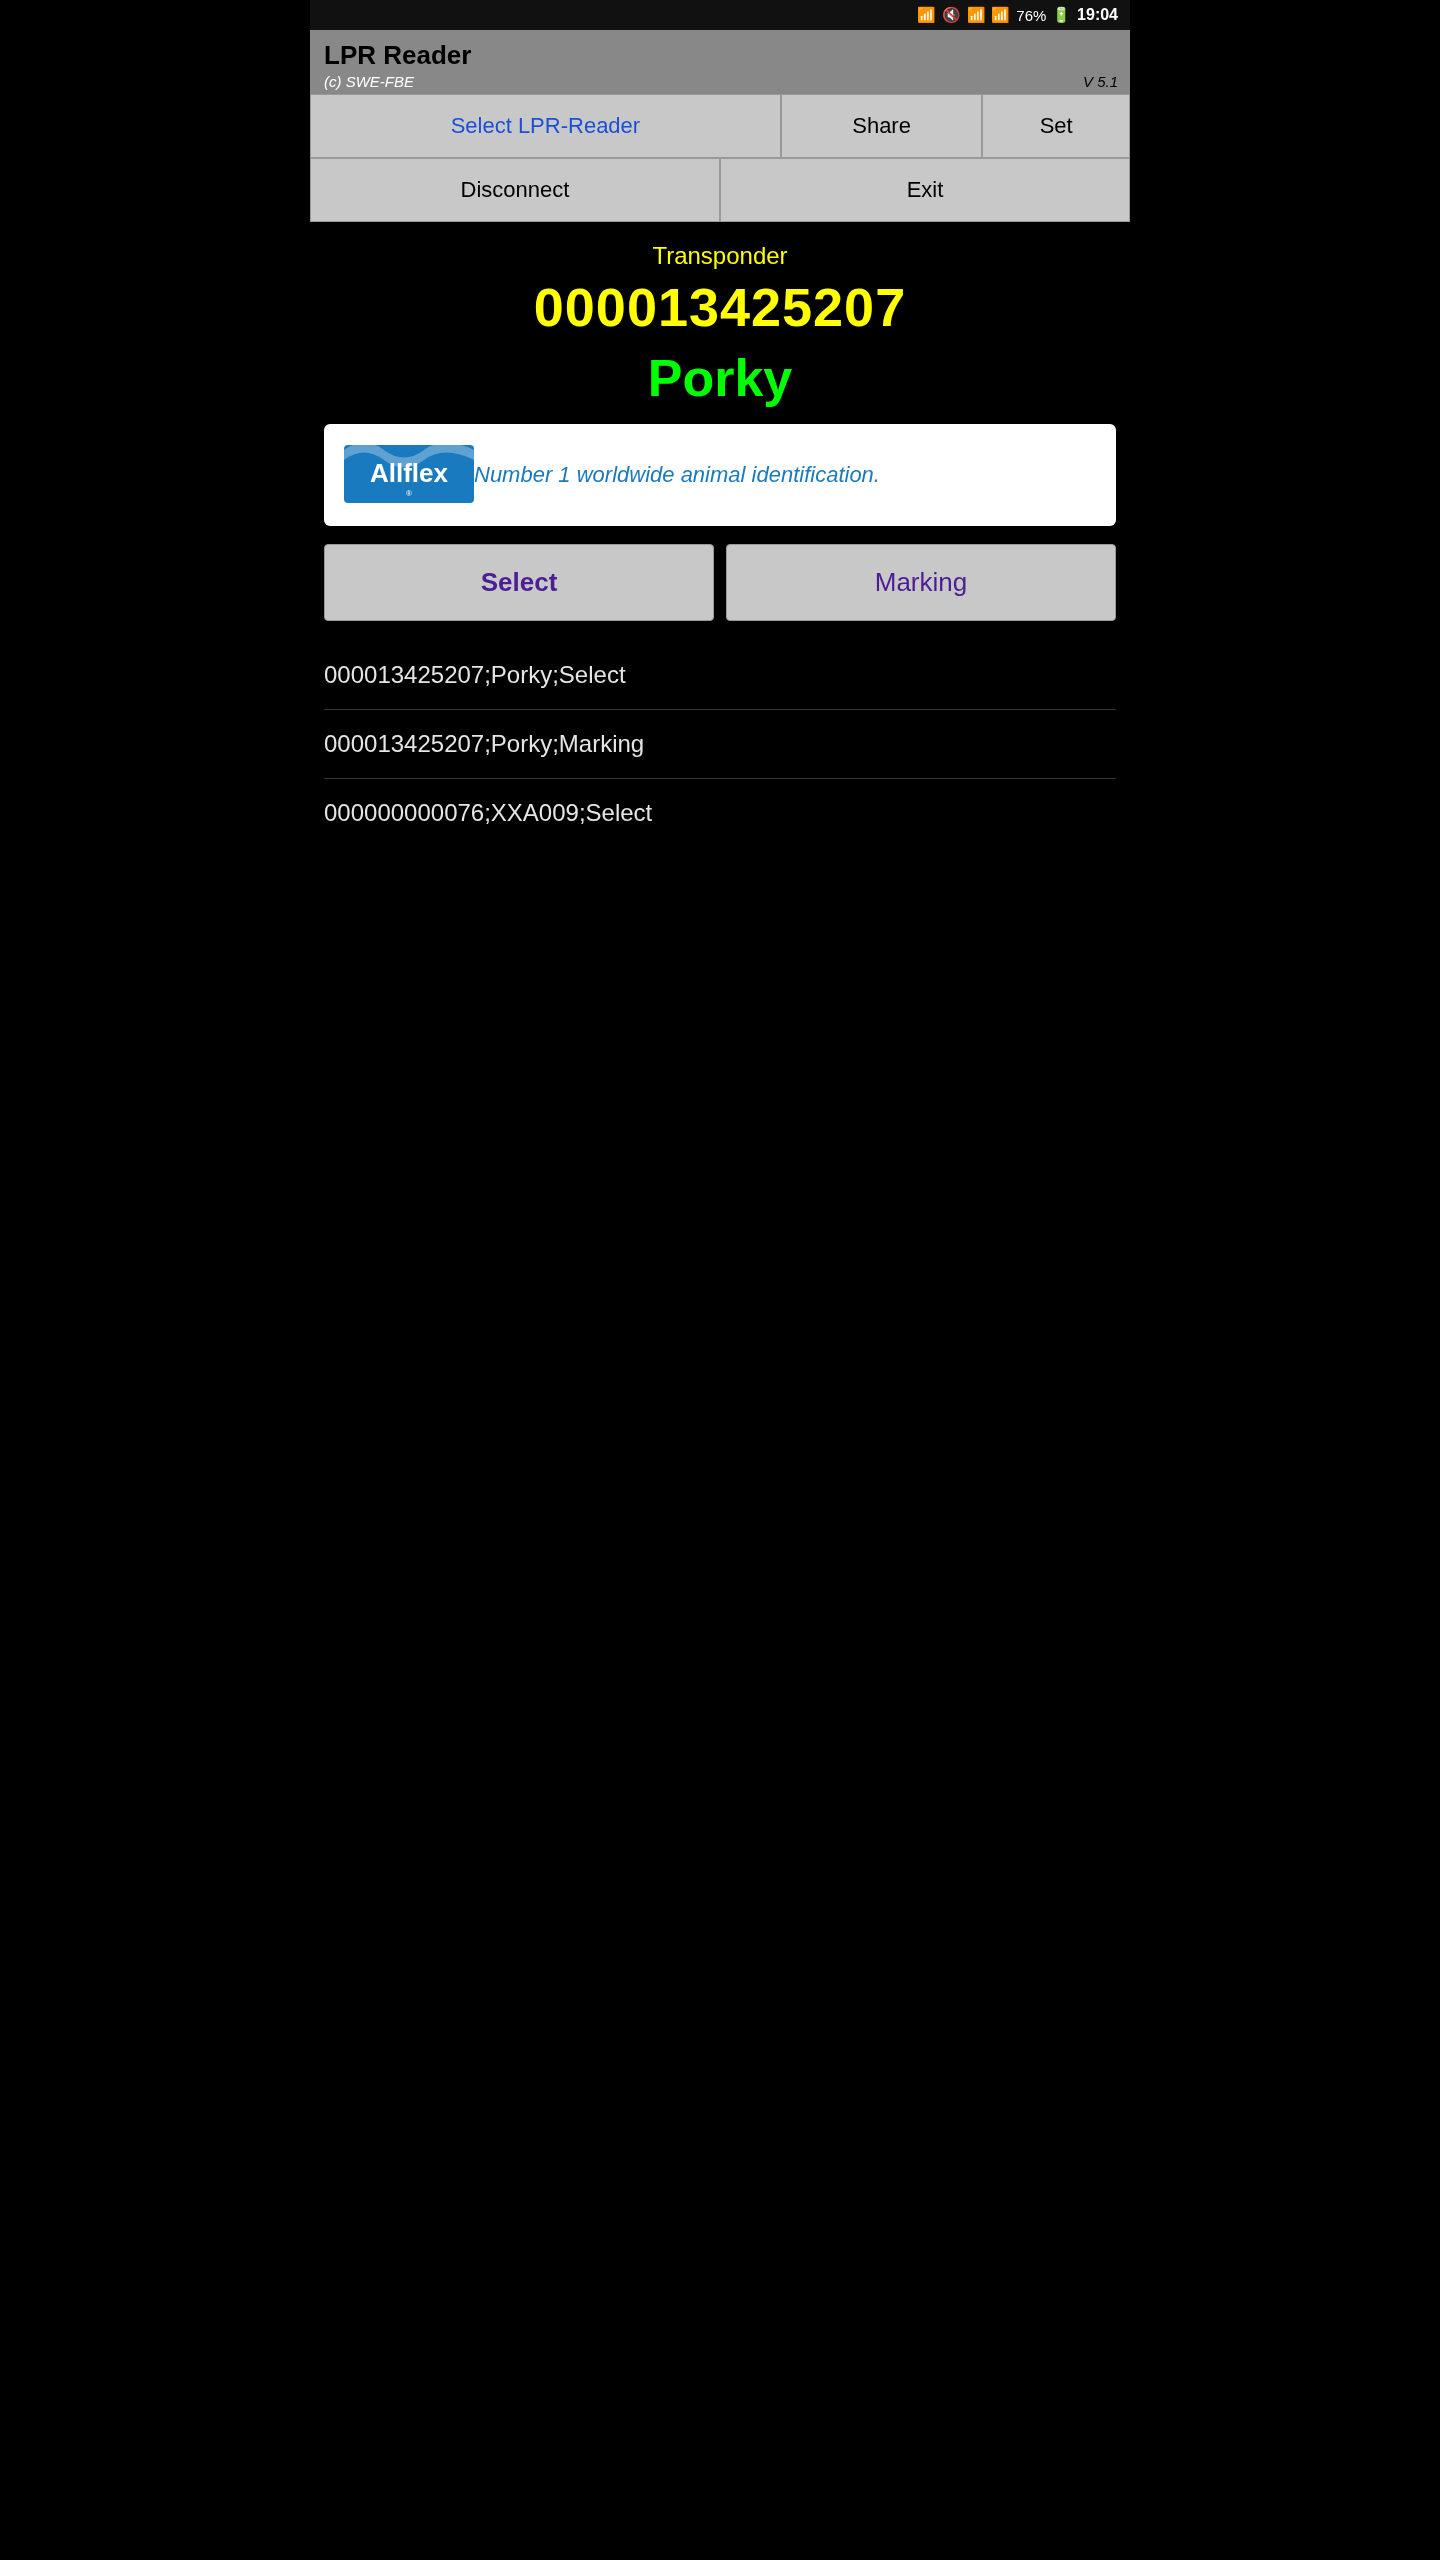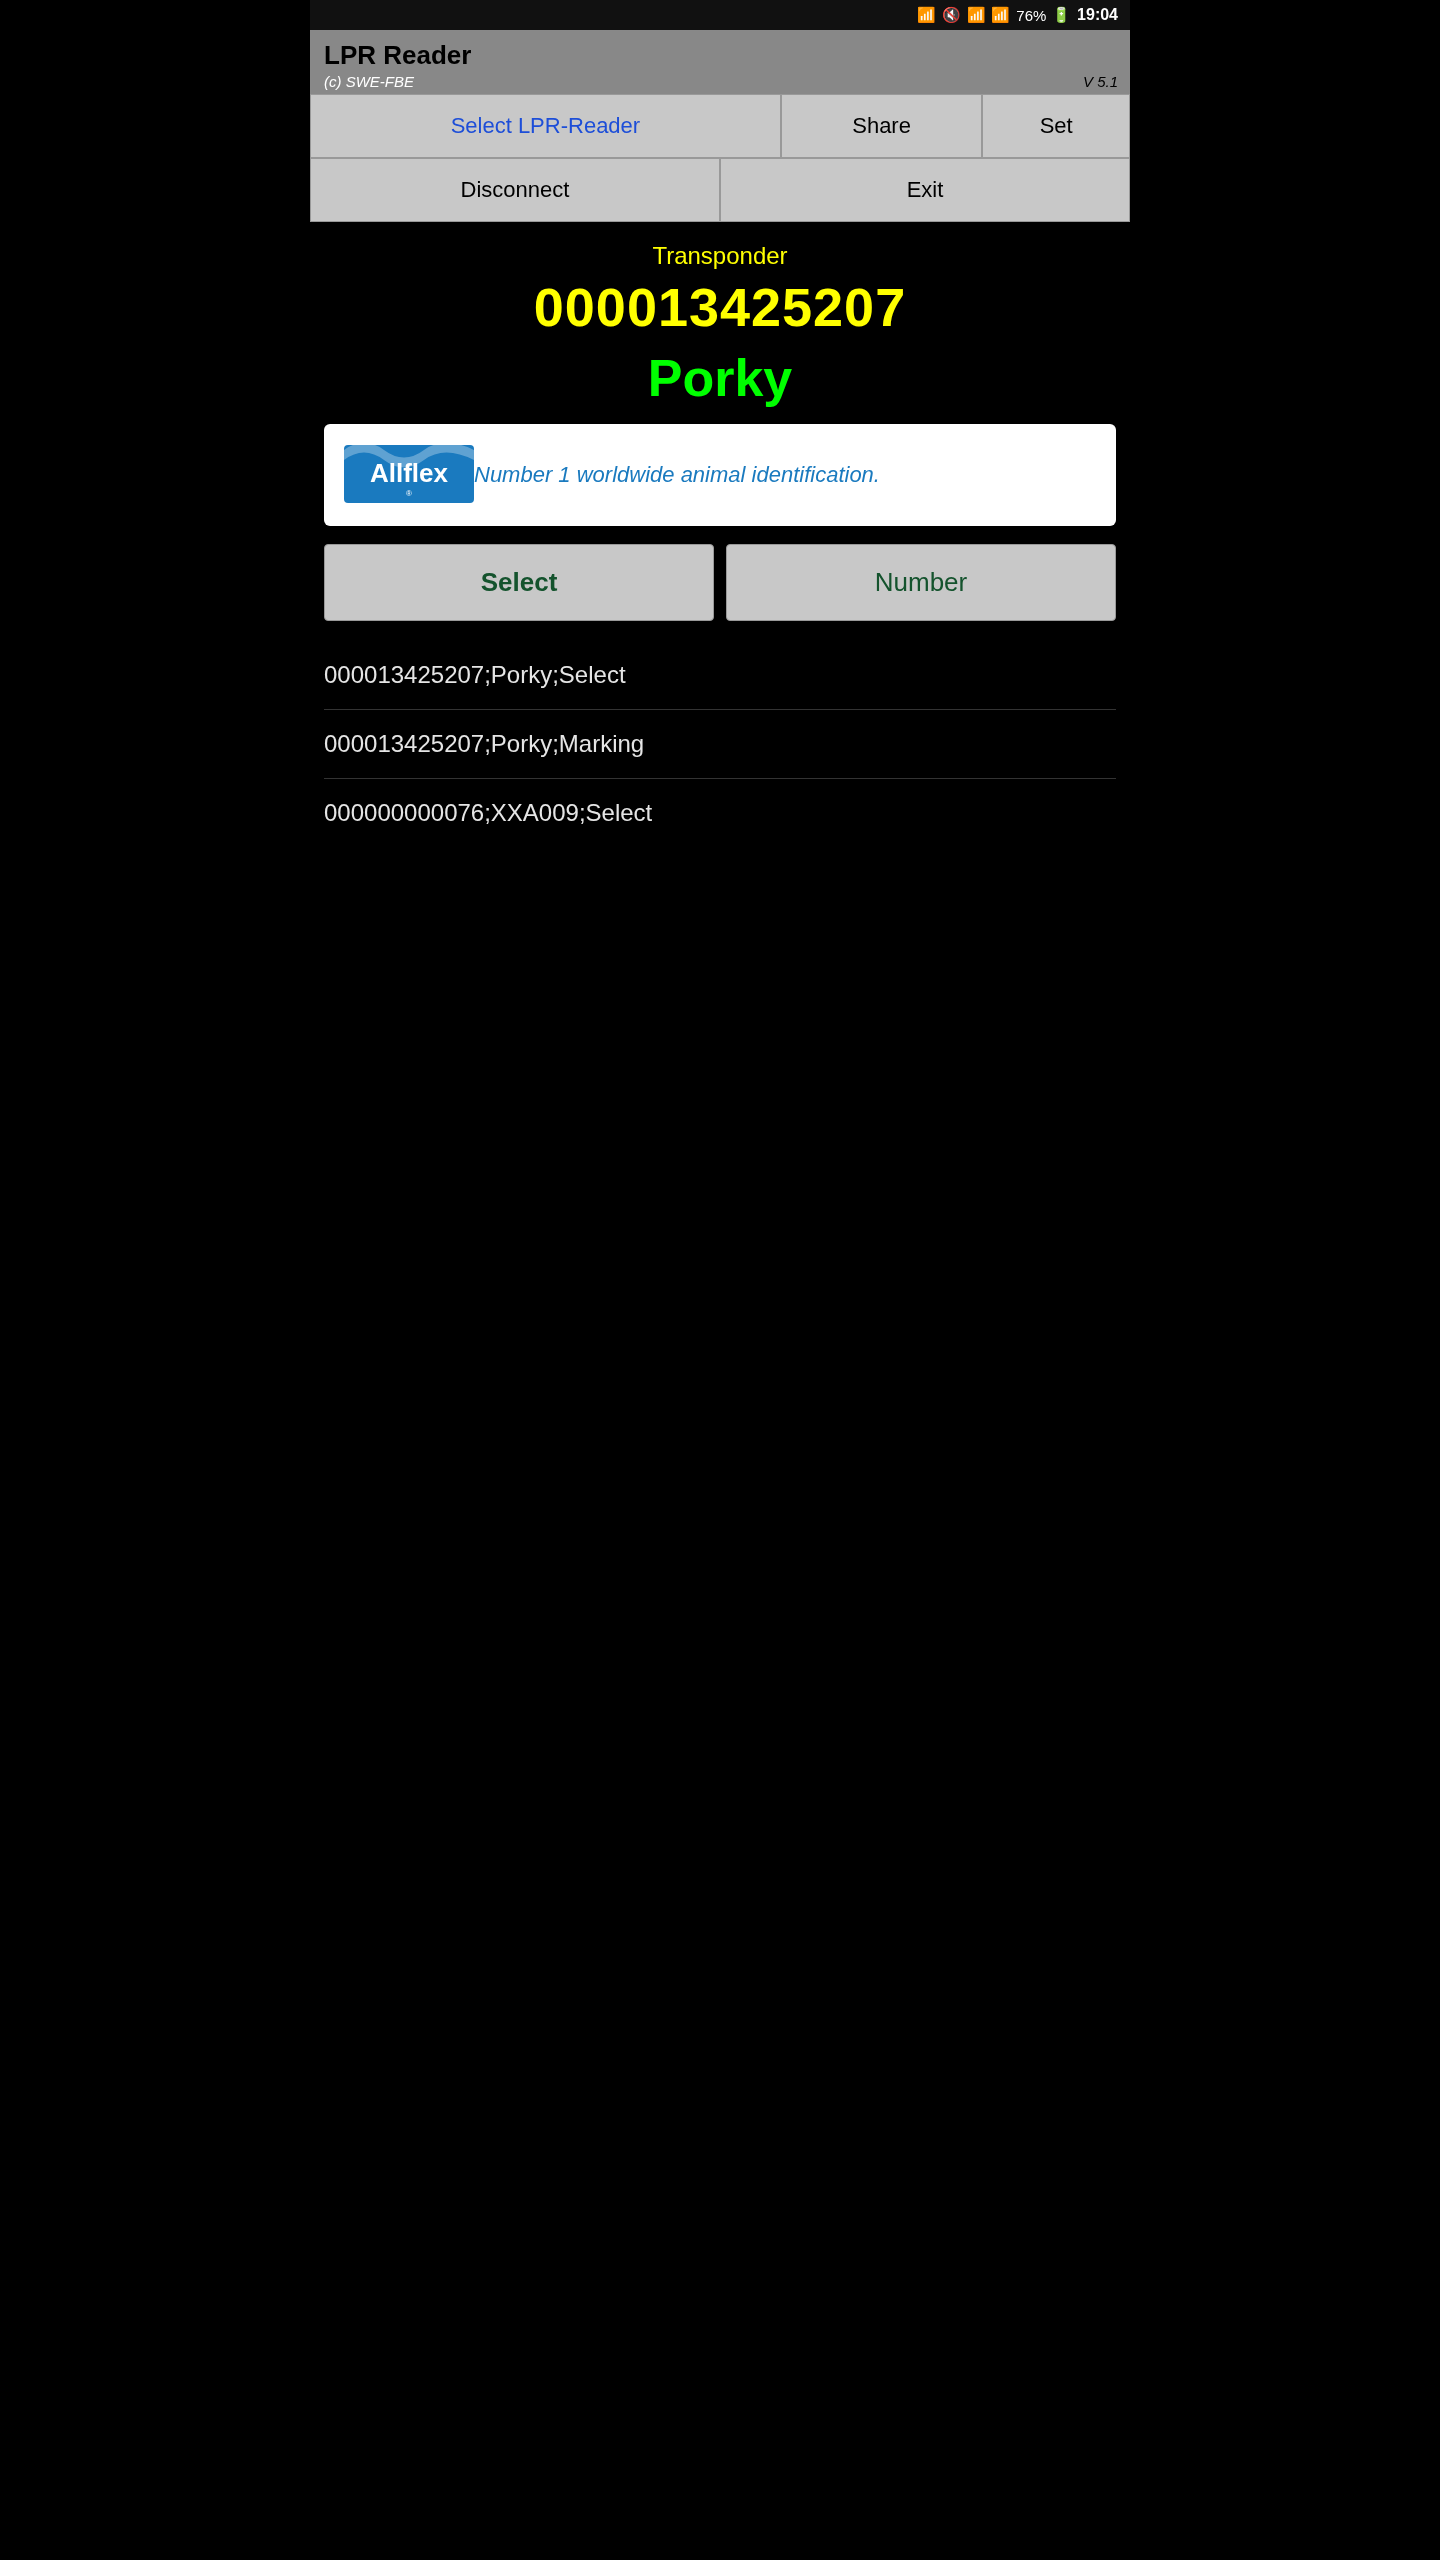--- a/index.html
+++ b/index.html
@@ -171,21 +171,21 @@
     .action-btn-row {
       display: flex;
       gap: 12px;
       margin-bottom: 20px;
     }
 
     .action-btn {
       flex: 1;
       background: #c8c8c8;
       border: 1px solid #999;
-      color: #14532d;
+      color: #4c1d95;
       font-size: 26px;
       font-weight: bold;
       padding: 22px 6px;
       cursor: pointer;
       text-align: center;
       border-radius: 4px;
     }
 
     .action-btn.active {
       font-weight: bold;
@@ -259,21 +259,21 @@
         <text x="65" y="42" text-anchor="middle" fill="#fff" font-size="26" font-weight="bold" font-family="Arial">Allflex</text>
         <text x="65" y="56" text-anchor="middle" fill="#fff" font-size="8" font-family="Arial">®</text>
       </svg>
     </div>
     <div class="allflex-tagline">Number 1 worldwide animal identification.</div>
   </div>
 
 
   <div class="action-btn-row">
     <button class="action-btn active">Select</button>
-    <button class="action-btn action-btn-marking">Number</button>
+    <button class="action-btn action-btn-marking">Marking</button>
   </div>
 
 </div>
 
 <div class="log-section">
   <div class="log-entry" id="log-0">000013425207;Porky;Select</div>
   <div class="log-entry" id="log-1">000013425207;Porky;Marking</div>
   <div class="log-entry" id="log-2">000000000076;XXA009;Select</div>
 </div>
 

